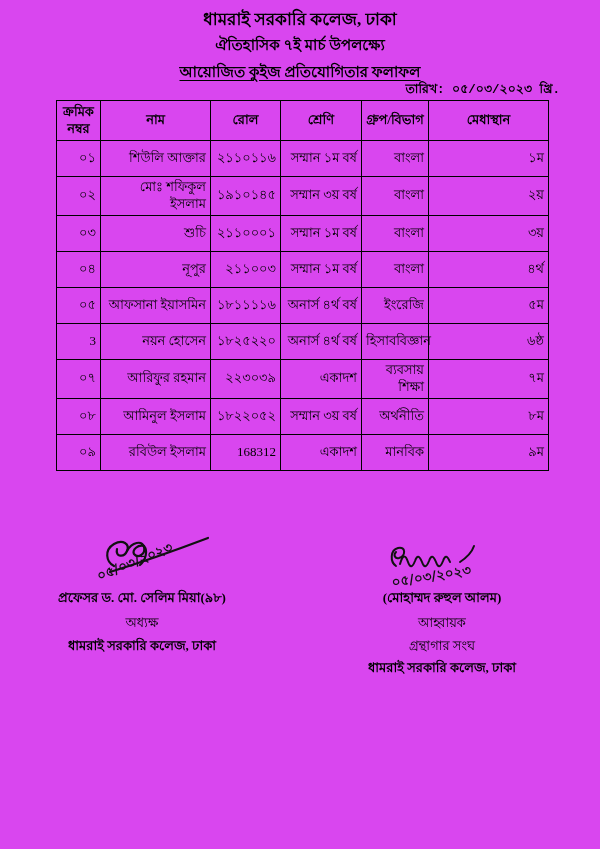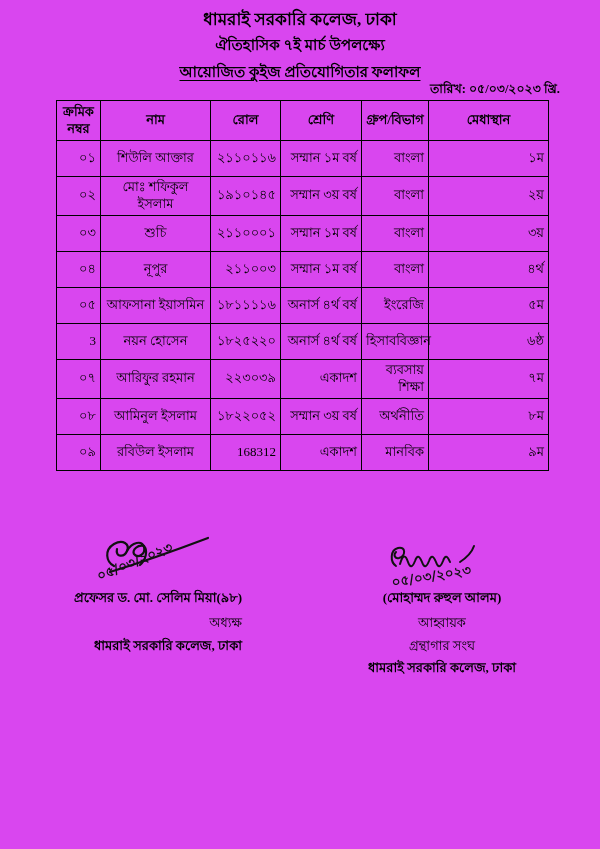--- a/index.html
+++ b/index.html
@@ -22,44 +22,44 @@
     position: absolute; top: 33px; left: 0; width: 100%;
     text-align: center; font-size: 15px; font-weight: bold;
   }
   .doc-subtitle2 {
     position: absolute; top: 60px; left: 0; width: 100%;
     text-align: center; font-size: 15px; font-weight: bold;
     text-decoration: underline; text-underline-offset: 3px;
   }
   .date-line {
     position: absolute; top: 80px; right: 40px;
-    font-size: 12.5px; font-weight: 600;
+    font-size: 12.5px; font-weight: 600; font-family: Liberation Mono, monospace;
   }
 
   
   table.results {
     position: absolute; left: 56px; top: 100px; width: 492px;
     border-collapse: collapse; table-layout: fixed;
   }
   table.results th, table.results td {
     border: 1px solid #000;
     font-size: 13px; line-height: 1.3;
     text-align: center; vertical-align: middle;
     padding: 2px 4px;
   }
   table.results th { font-weight: bold; height: 40px; }
   table.results td { height: 36px; font-weight: normal; text-align: right; }
-  table.results td.cell-name { text-align: center; }
+  table.results td.cell-name { text-align: right; }
 
   
   .sig-block { position: absolute; text-align: center; font-size: 13px; }
   .sig-block .sig-name { font-weight: bold; white-space: nowrap; }
   .sig-block .sig-line { margin-top: 5px; line-height: 1.35; }
   .sig-block .sig-inst { font-weight: bold; white-space: nowrap; }
-  .sig-left  { left: 42px;  top: 588px; width: 200px; text-align: right; }
+  .sig-left  { left: 42px;  top: 588px; width: 200px; }
   .sig-right { left: 352px; top: 588px; width: 180px; }
 
   .sig-scribble { position: absolute; }
   .scribble-left  { left: 96px;  top: 532px; }
   .scribble-right { left: 386px; top: 540px; }
 
   .hand-date {
     position: absolute; font-size: 13.5px; font-weight: bold;
     font-family: "DejaVu Sans", sans-serif;
     white-space: nowrap; color: #111;

